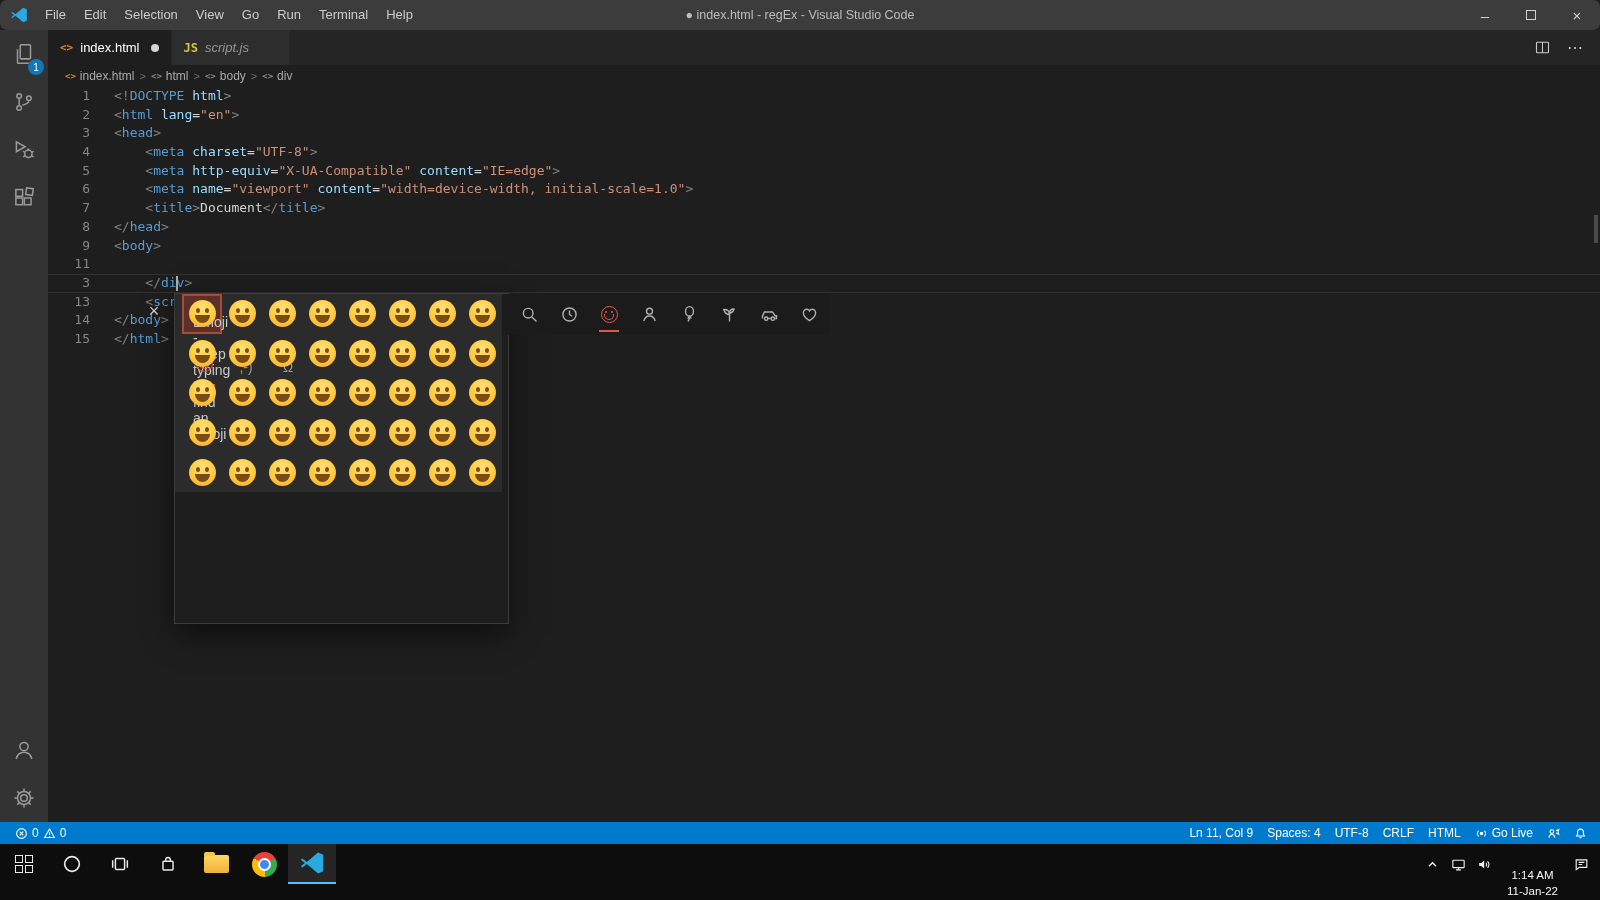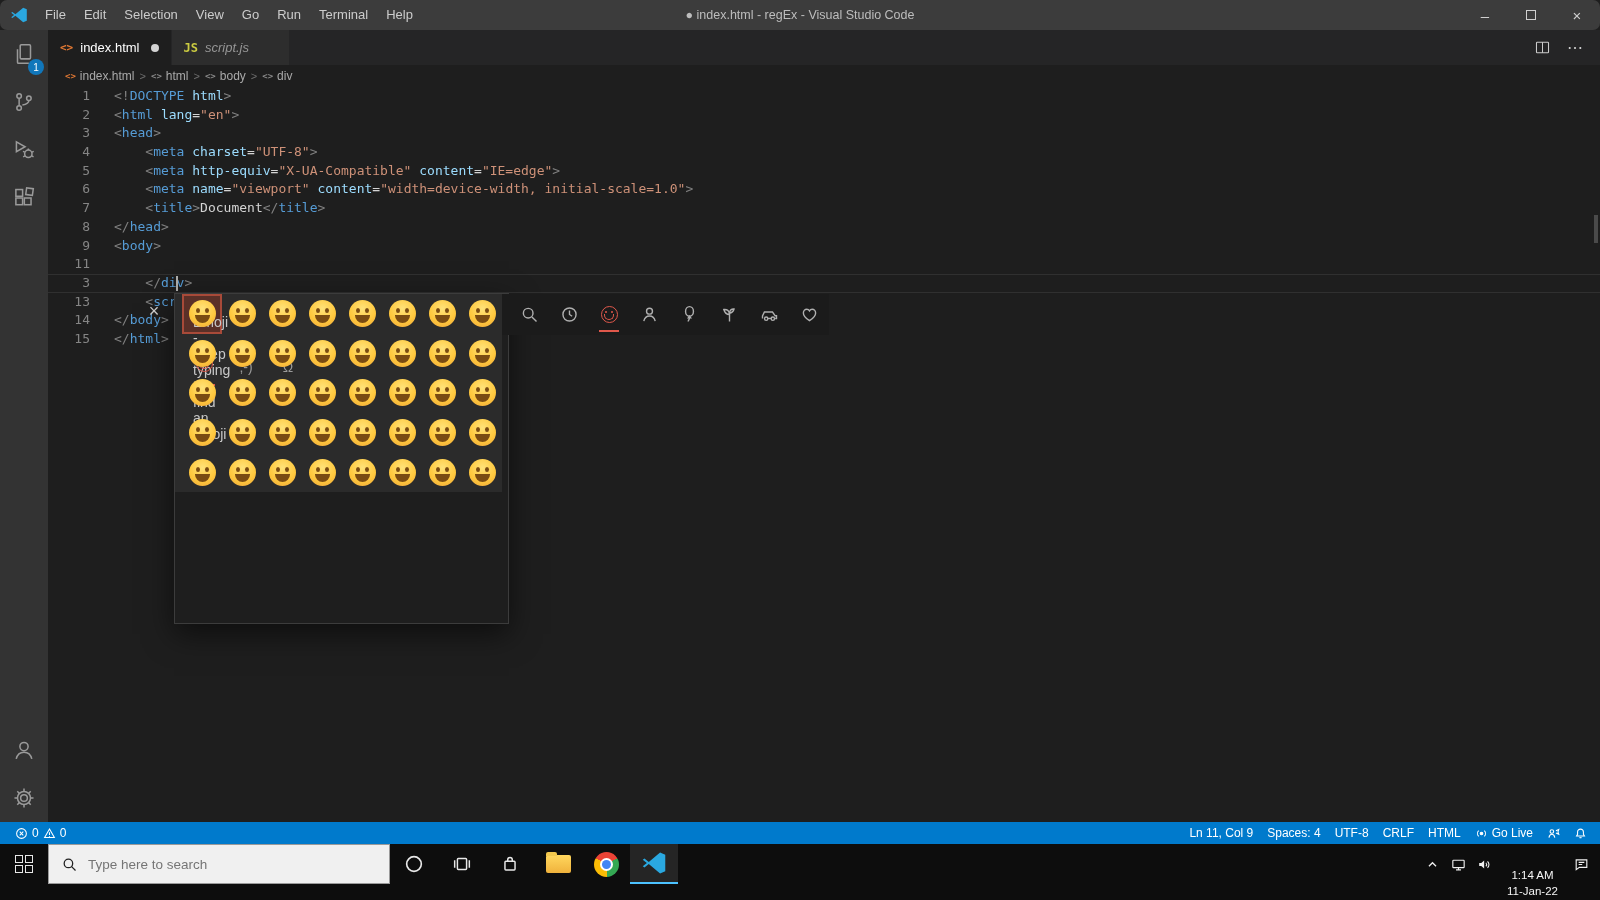--- a/index.html
+++ b/index.html
@@ -525,27 +525,20 @@
 
   <div id="taskbar">
     <div class="tb-btn">
       <span class="win-grid">
           <div></div>
           <div></div>
           <div></div>
           <div></div>
         </span>
     </div>
-    <div id="tb-search">
-      <svg viewBox="0 0 24 24" fill="none" stroke="currentColor" stroke-width="1.8">
-          <circle cx="10.5" cy="10.5" r="6"></circle>
-          <path d="M15 15l5.5 5.5"></path>
-        </svg>
-      <input type="text" placeholder="Type here to search" style="">
-    </div>
     <div class="tb-btn">
       <svg viewBox="0 0 24 24" fill="none" stroke="currentColor" stroke-width="1.8">
           <circle cx="12" cy="12" r="8"></circle>
         </svg>
     </div>
     <div class="tb-btn">
       <svg viewBox="0 0 24 24" fill="none" stroke="currentColor" stroke-width="1.6">
           <rect x="7" y="6" width="10" height="12" rx="1"></rect>
           <path d="M4 8v8M20 8v8"></path>
         </svg>

